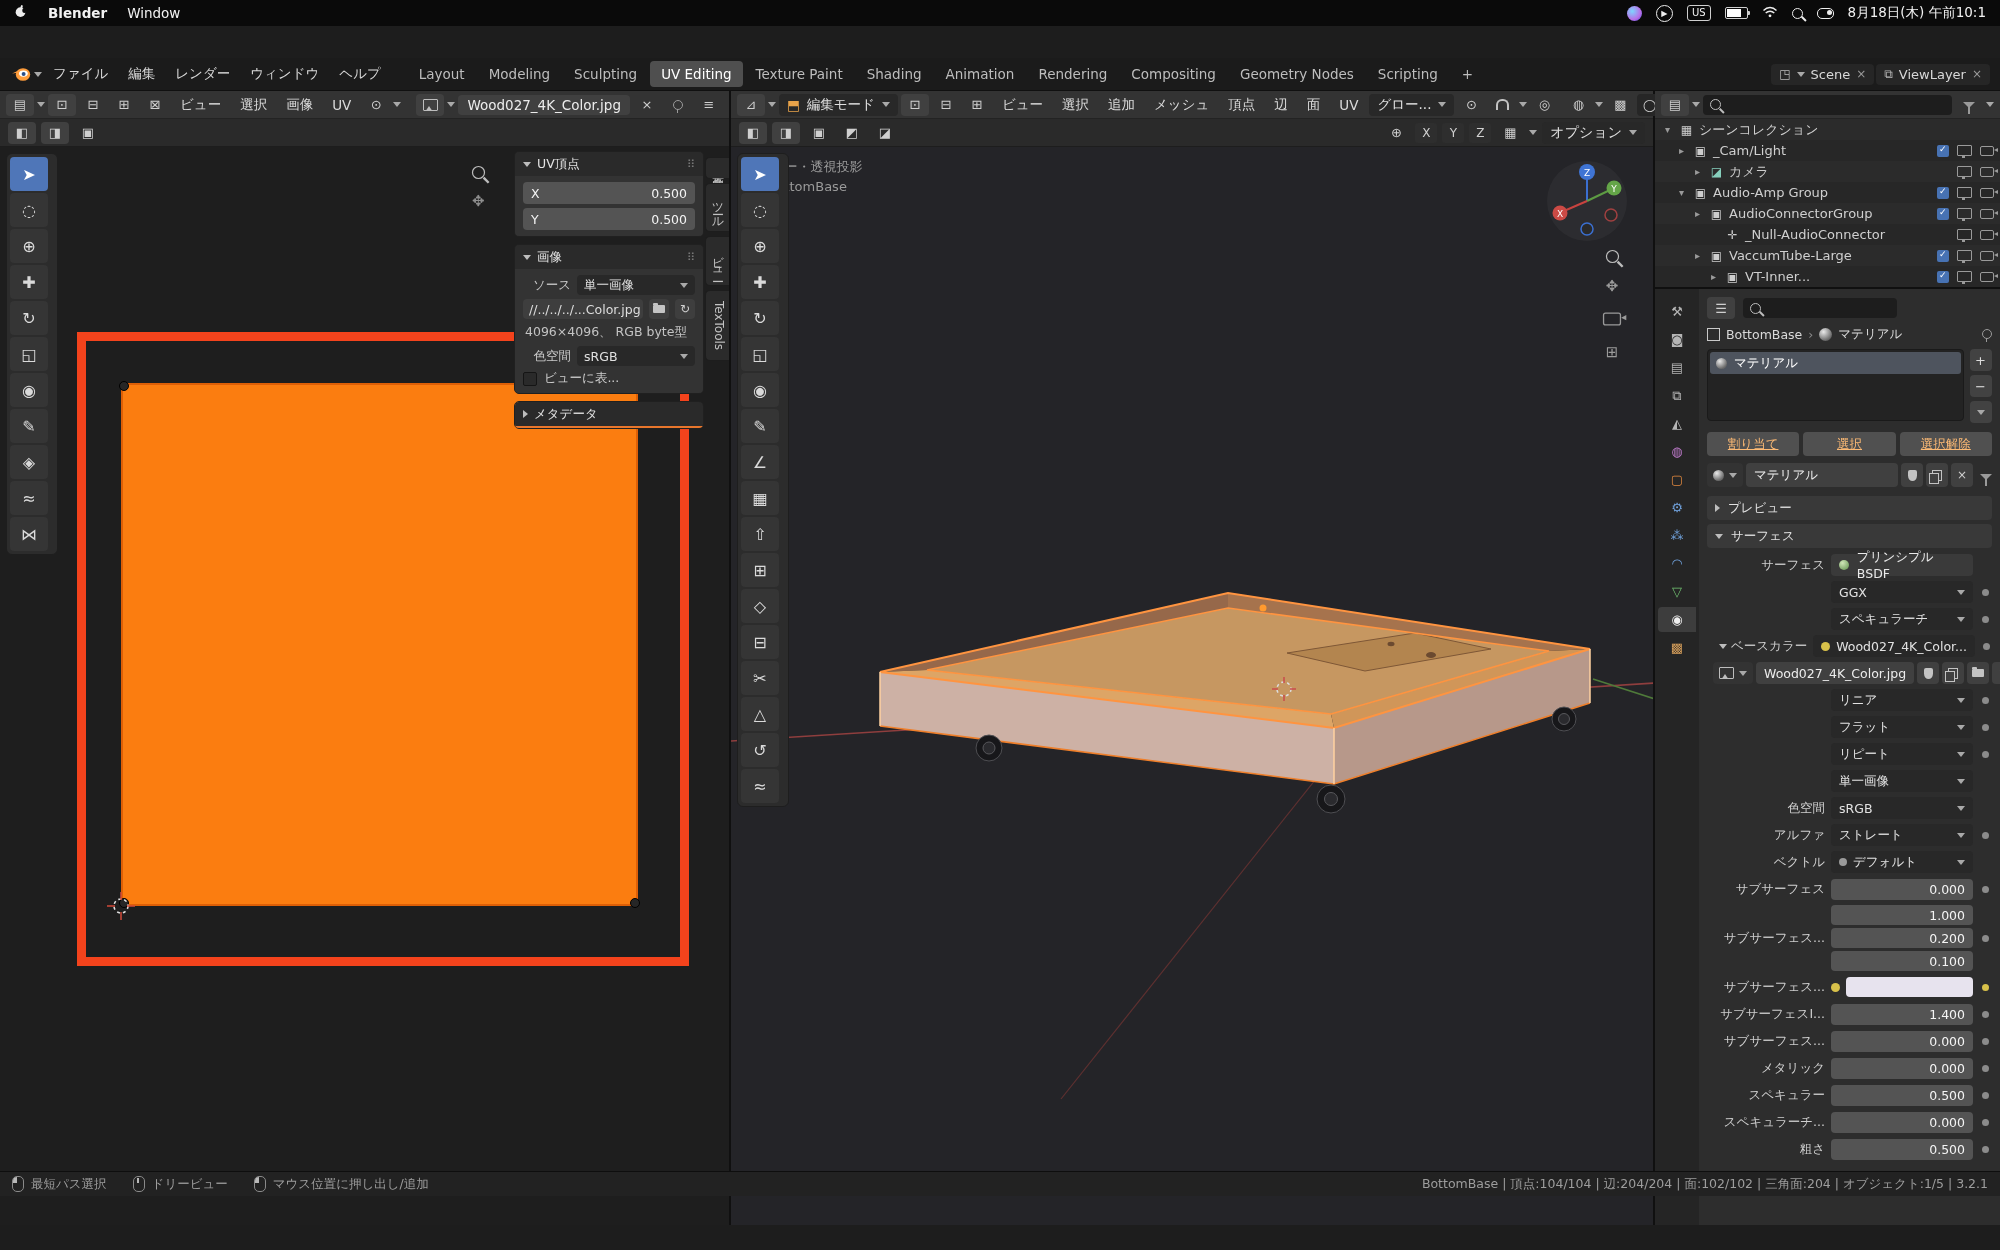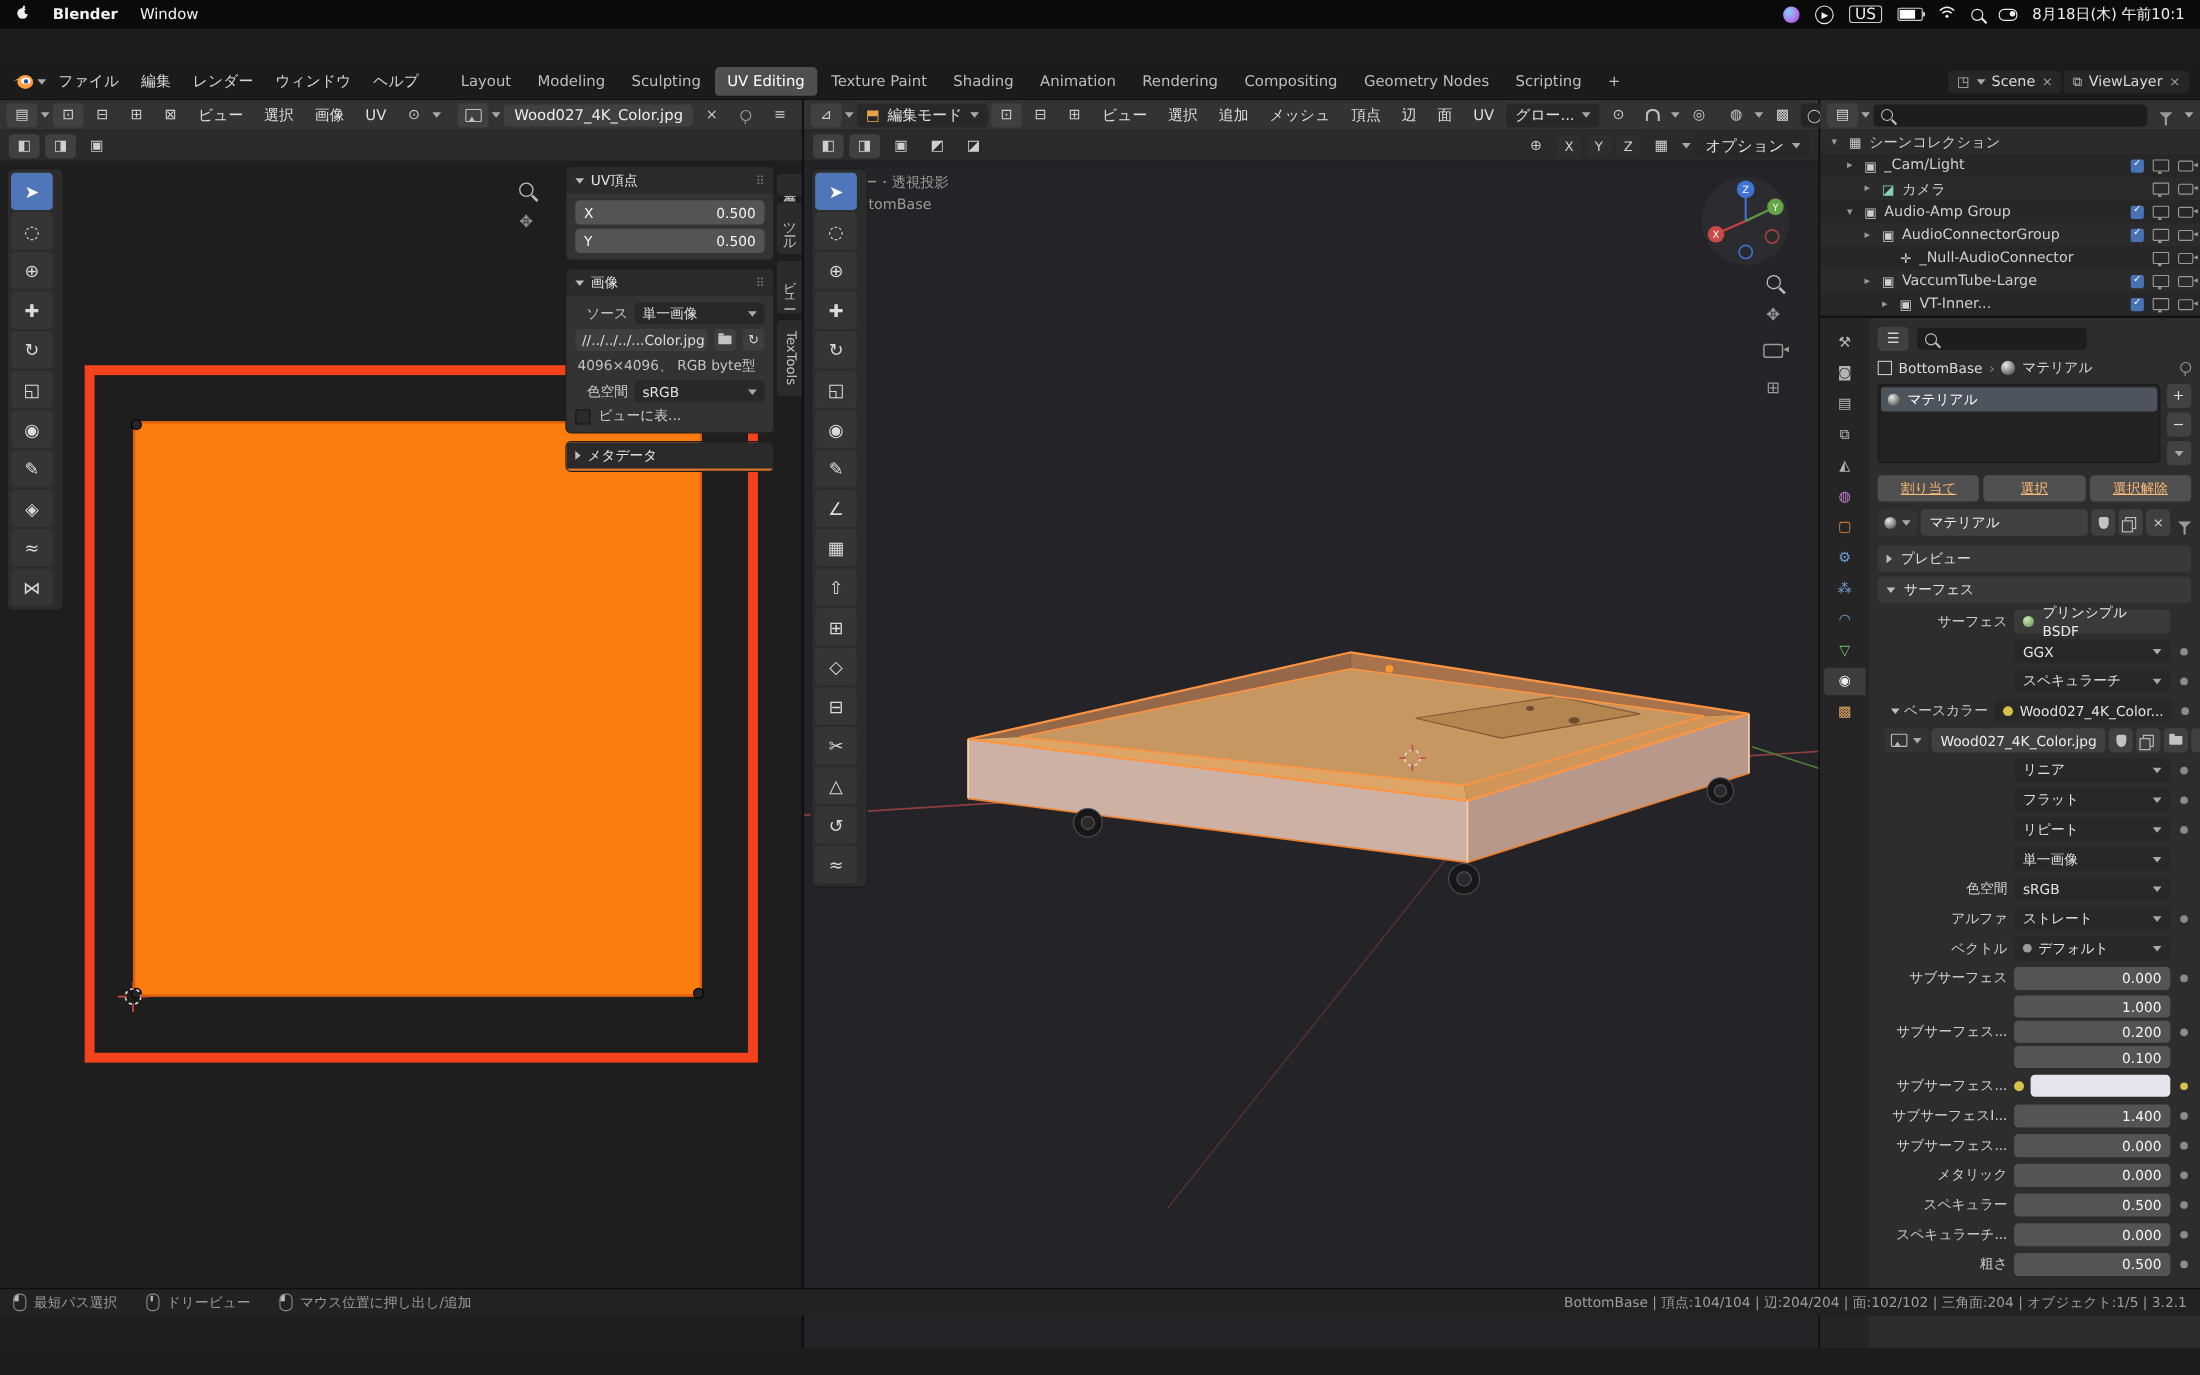--- a/index.html
+++ b/index.html
@@ -7,21 +7,21 @@
        font-family:"DejaVu Sans","Liberation Sans",sans-serif;color:#d6d6d6;font-size:14px;}
 
   
   #macbar{position:absolute;left:0;top:0;width:2000px;height:26px;background:#0a0a0a;
           display:flex;align-items:center;padding:0 14px;box-sizing:border-box;gap:20px;color:#f2f2f2;font-size:13.5px;}
   .mb-app{font-weight:bold;}
   .mb-sp{flex:1;}
   .mb-ic{display:flex;align-items:center;gap:14px;}
   .i-siri{width:15px;height:15px;border-radius:50%;background:radial-gradient(circle at 35% 35%,#7fd4ff,#b96fe8 60%,#3a4fd8);}
   .i-play{width:15px;height:15px;border-radius:50%;border:1.5px solid #eee;color:#eee;font-size:8px;display:flex;align-items:center;justify-content:center;}
-  .kb-badge{border:1px solid #cfcfcf;border-radius:3px;padding:0 4px;font-size:14px;line-height:14px;color:#f2f2f2;}
+  .kb-badge{border:1px solid #cfcfcf;border-radius:3px;padding:0 4px;font-size:10px;line-height:14px;color:#f2f2f2;}
   .i-batt{width:21px;height:10px;border:1px solid #cfcfcf;border-radius:2px;position:relative;}
   .i-batt::before{content:"";position:absolute;left:1px;top:1px;bottom:1px;width:70%;background:#fff;}
   .i-batt::after{content:"";position:absolute;right:-3px;top:3px;width:2px;height:4px;background:#cfcfcf;border-radius:0 1px 1px 0;}
   .i-mag{width:9px;height:9px;border:1.5px solid #bdbdbd;border-radius:50%;position:relative;display:inline-block;}
   .i-mag::after{content:"";position:absolute;width:6px;height:1.5px;background:#bdbdbd;transform:rotate(45deg);right:-5px;bottom:-2px;}
   .i-mag.white{border-color:#eee;}.i-mag.white::after{background:#eee;}
   .i-cc{width:15px;height:9px;border:1.5px solid #eee;border-radius:5px;position:relative;}
   .i-cc::after{content:"";position:absolute;right:1px;top:1px;width:5px;height:5px;border-radius:50%;background:#eee;}
 
   

